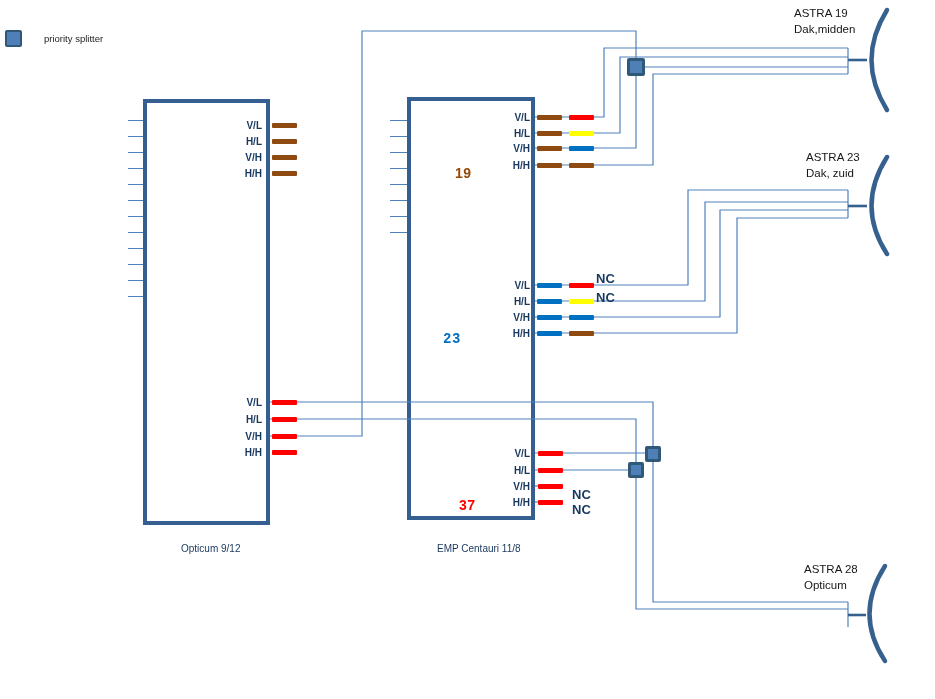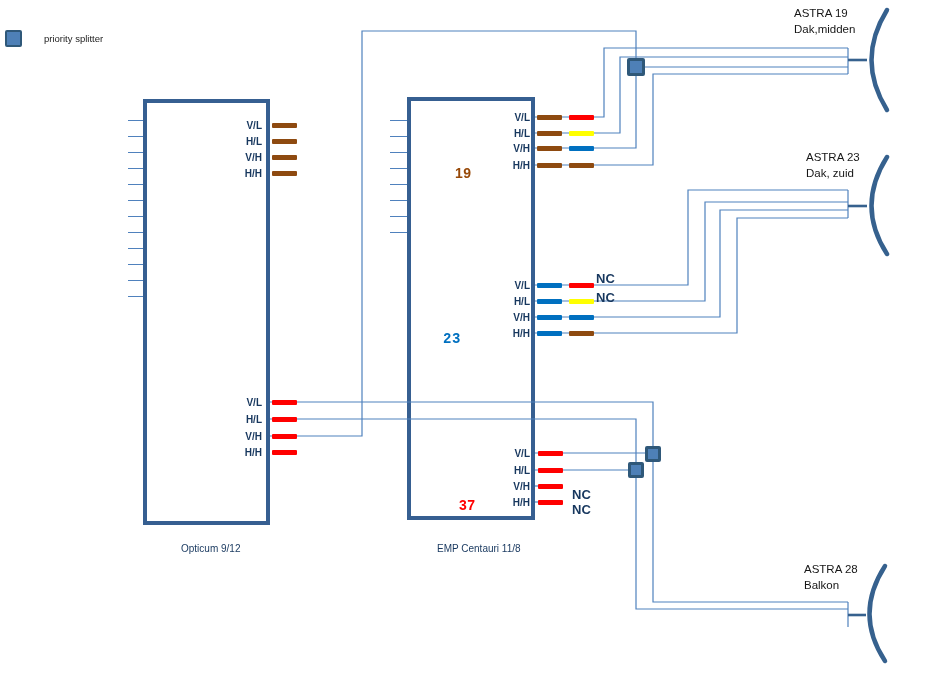--- a/index.html
+++ b/index.html
@@ -228,16 +228,16 @@
   <div class="dish-text dt-19">
     <div class="t">ASTRA 19</div>
     <div class="s">Dak,midden</div>
   </div>
   <div class="dish-text dt-23">
     <div class="t">ASTRA 23</div>
     <div class="s">Dak, zuid</div>
   </div>
   <div class="dish-text dt-28">
     <div class="t">ASTRA 28</div>
-    <div class="s">Balkon</div>
+    <div class="s">Opticum</div>
   </div>
 
 </div>
 
 </body></html>

